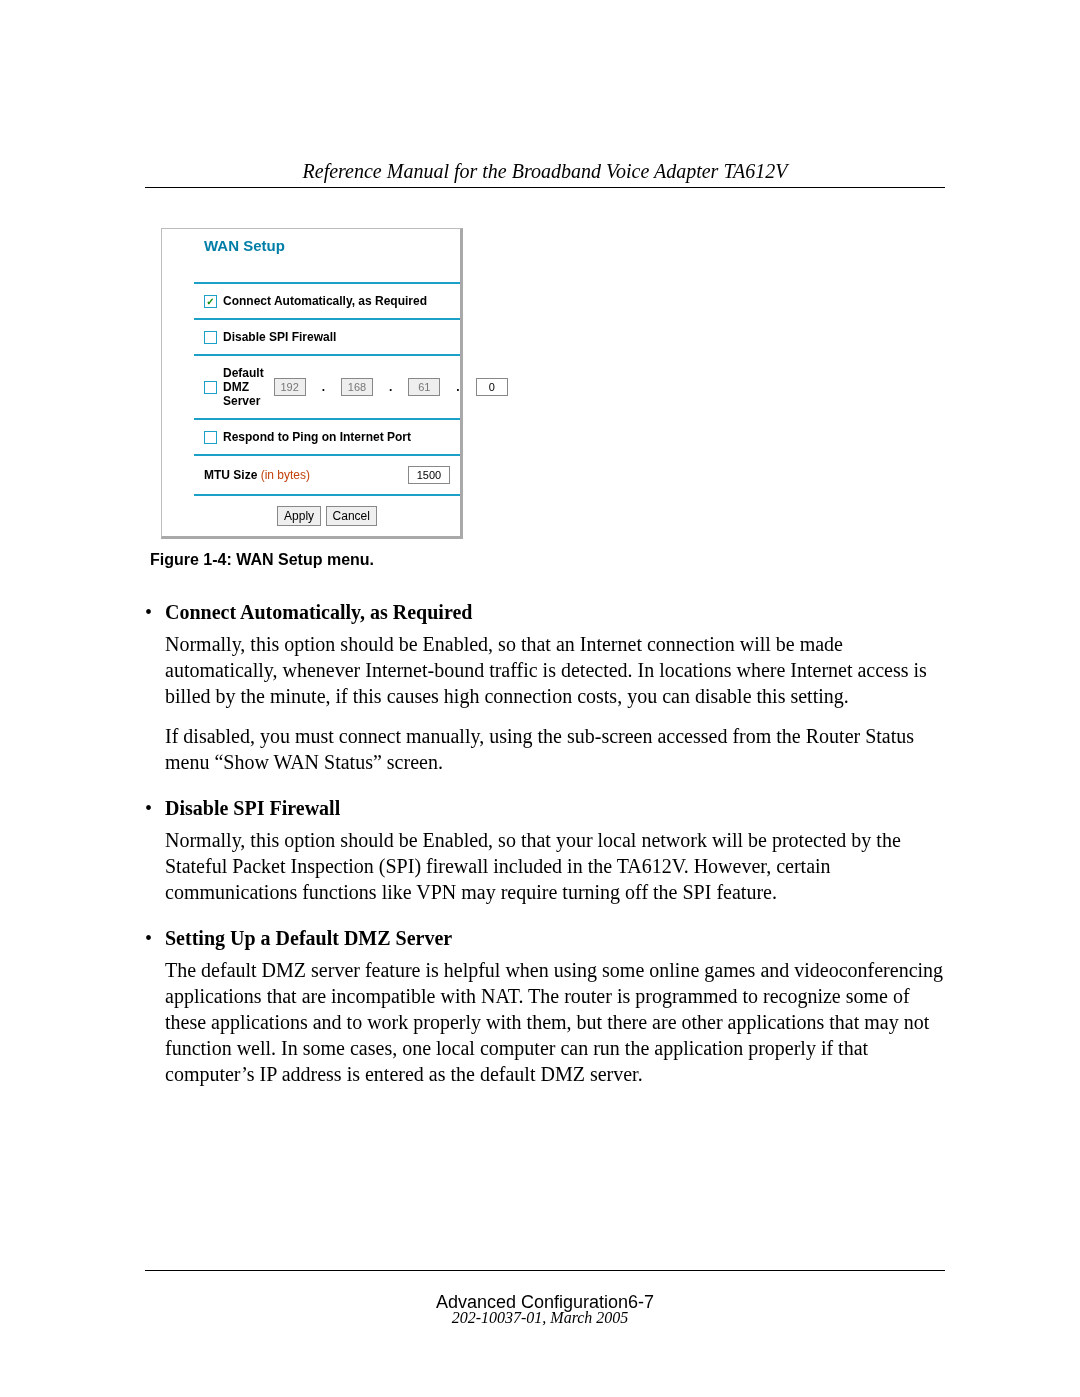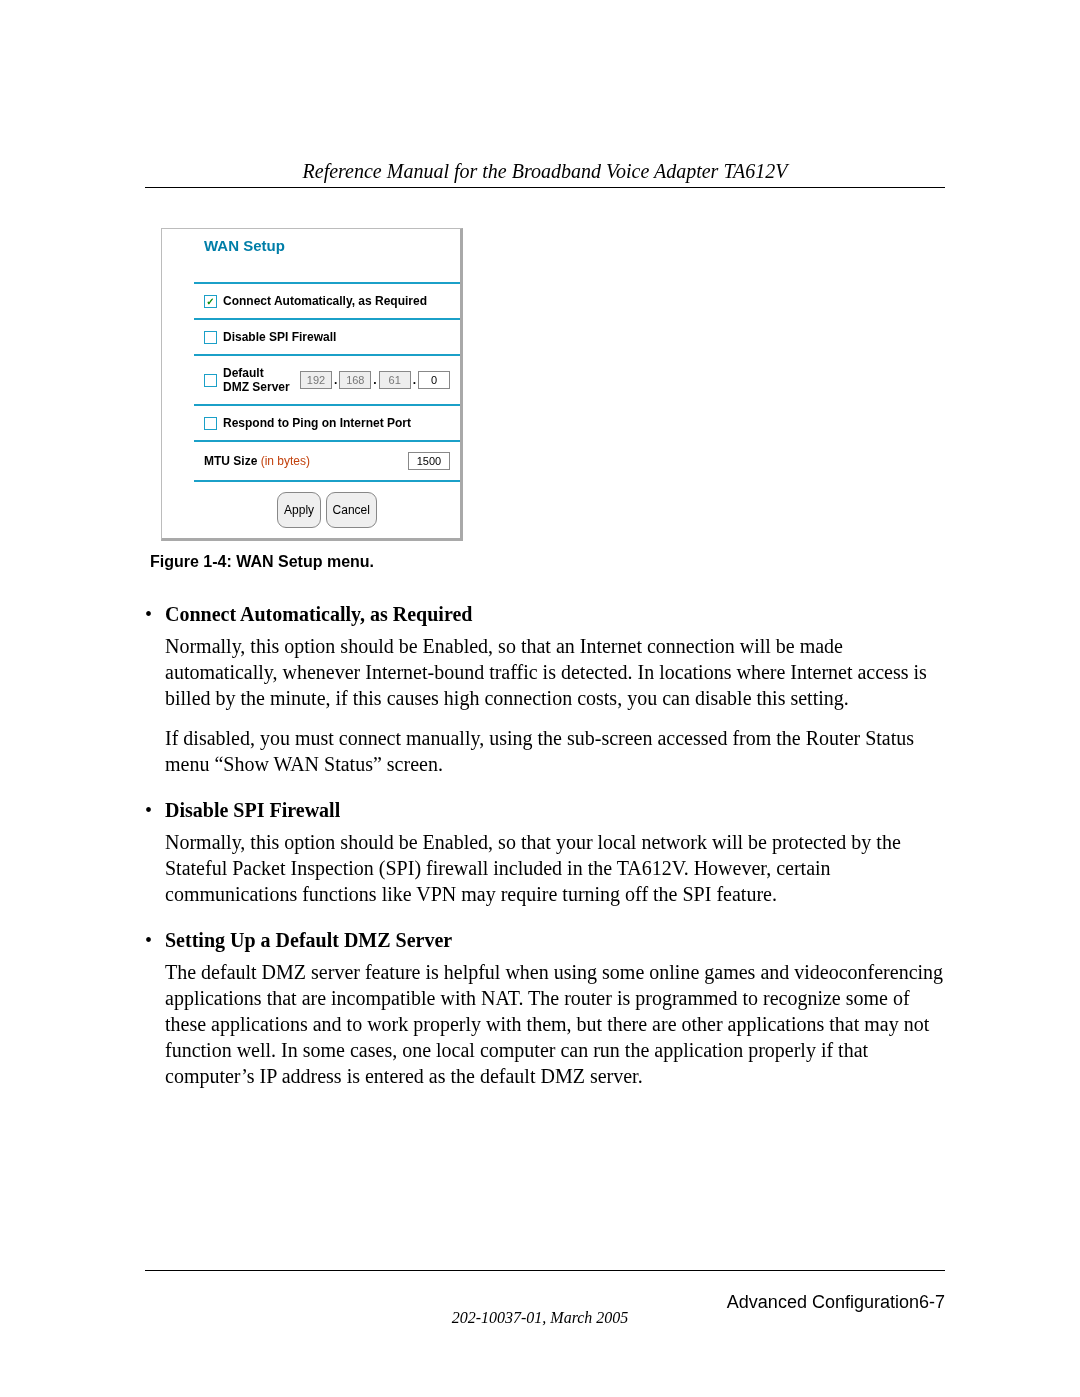--- a/index.html
+++ b/index.html
@@ -94,28 +94,28 @@
     width: 42px; height: 18px;
     border: 1px solid #888;
     font-size: 11px;
     text-align: center;
     padding: 0 3px;
     font-family: Arial, sans-serif;
   }
   .btn {
     font-family: Arial, sans-serif;
     font-size: 12px;
-    height: 36px;
+    height: 20px;
     padding: 0 6px;
     background: #efefef;
     border: 1px solid #888;
-    border-radius: 9px;
+    border-radius: 0;
     cursor: pointer;
   }
-  .dmz-ip { display: flex; align-items: center; gap: 2px; margin-left: 4px; }
+  .dmz-ip { display: flex; align-items: center; gap: 16px; margin-left: 4px; }
 
   .figure-caption {
     font-family: Arial, Helvetica, sans-serif;
     font-weight: bold;
     font-size: 16px;
     margin: 12px 0 30px 5px;
   }
 
   .bullets {
     padding-left: 20px;
@@ -153,21 +153,21 @@
     border: none;
     border-top: 1.5px solid #000;
   }
   .footer {
     position: absolute;
     left: 145px; right: 135px;
     bottom: 84px;
     font-family: Arial, Helvetica, sans-serif;
     font-size: 18px;
     display: flex;
-    justify-content: flex-end;
+    justify-content: center;
   }
   .doc-id {
     position: absolute;
     left: 0; right: 0;
     bottom: 70px;
     text-align: center;
     font-style: italic;
     font-size: 16px;
     font-family: "Times New Roman", Times, serif;
   }

